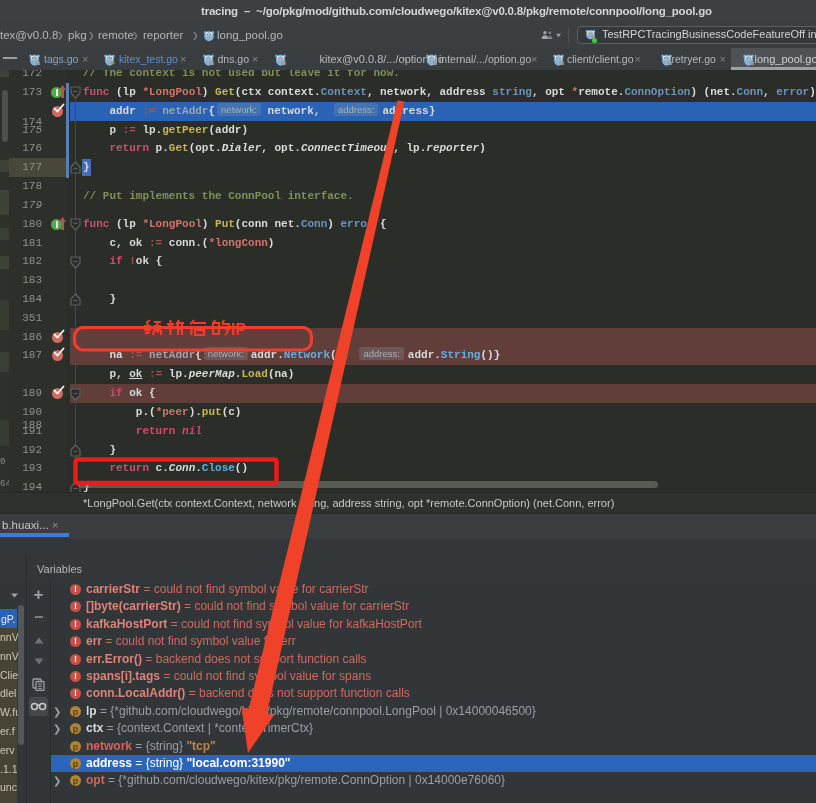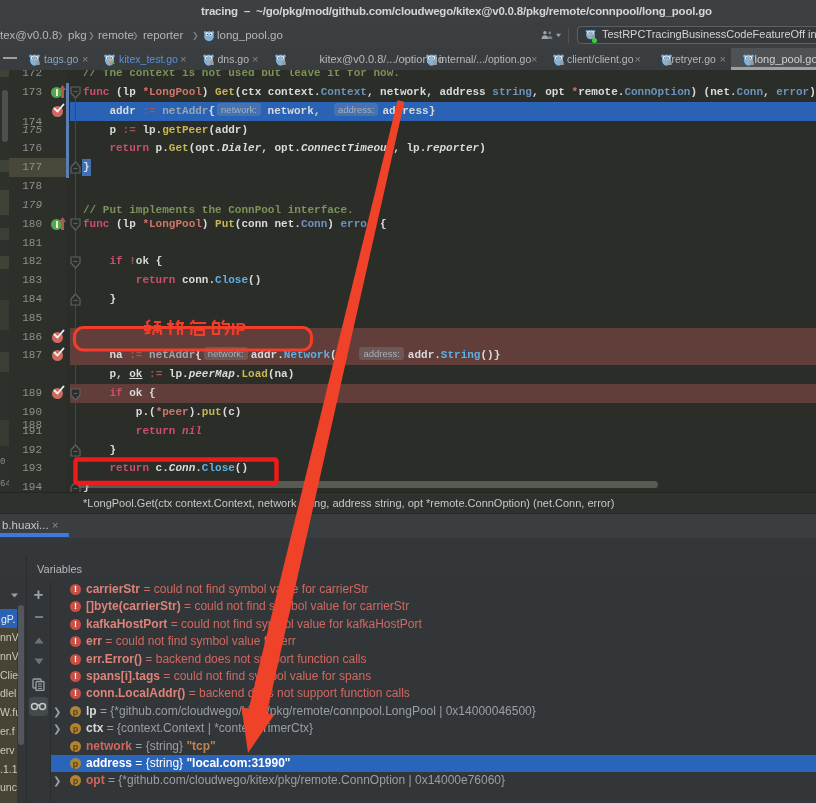--- a/index.html
+++ b/index.html
@@ -246,40 +246,40 @@
 <div class="abs lnum" style="top:50.5px;font-style:italic;">175</div>
 <div class="abs lnum" style="top:69.3px;">176</div>
 <div class="abs lnum" style="top:88.1px;">177</div>
 <div class="abs lnum" style="top:107.0px;">178</div>
 <div class="abs lnum" style="top:125.8px;font-style:italic;">179</div>
 <div class="abs lnum" style="top:144.6px;">180</div>
 <div class="abs lnum" style="top:163.5px;">181</div>
 <div class="abs lnum" style="top:182.3px;">182</div>
 <div class="abs lnum" style="top:201.1px;">183</div>
 <div class="abs lnum" style="top:220.0px;">184</div>
-<div class="abs lnum" style="top:238.8px;">185</div>
+<div class="abs lnum" style="top:238.8px;">351</div>
 <div class="abs lnum" style="top:257.6px;">186</div>
 <div class="abs lnum" style="top:276.4px;">187</div>
 <div class="abs lnum" style="top:298px;margin-top:48px;">188</div>
 <div class="abs lnum" style="top:314.1px;">189</div>
 <div class="abs lnum" style="top:332.9px;">190</div>
 <div class="abs lnum" style="top:351.8px;">191</div>
 <div class="abs lnum" style="top:370.6px;">192</div>
 <div class="abs lnum" style="top:389.4px;">193</div>
 <div class="abs lnum" style="top:408.3px;">194</div>
 <div class="abs codeline" style="top:-6.0px;"><span class="cm">// The context is not used but leave it for now.</span></div>
 <div class="abs codeline" style="top:12.8px;"><span class="kw">func</span> (lp <span class="ptr">*LongPool</span>) <span class="fn">Get</span>(ctx context.<span class="ty">Context</span>, network, address <span class="ty">string</span>, opt <span class="ptr">*</span>remote.<span class="ty">ConnOption</span>) (net.<span class="ty">Conn</span>, <span class="ty">error</span>) {</div>
 <div class="abs codeline" style="top:31.7px;">    addr <span class="op">:=</span> <span class="st">netAddr</span>{<span class="chip" style="margin-left:2px;">network:</span> network, <span class="chip" style="margin-left:7px;margin-right:4px;">address:</span>address}</div>
 <div class="abs codeline" style="top:50.5px;">    p <span class="op">:=</span> lp.<span class="fn">getPeer</span>(addr)</div>
 <div class="abs codeline" style="top:69.3px;">    <span class="kw">return</span> p.<span class="fn">Get</span>(opt.<span class="fld">Dialer</span>, opt.<span class="fld">ConnectTimeout</span>, lp.<span class="fld">reporter</span>)</div>
 <div class="abs codeline" style="top:88.1px;">}</div>
-<div class="abs codeline" style="top:131px;"><span class="cm">// Put implements the ConnPool interface.</span></div>
+<div class="abs codeline" style="top:117px;"><span class="cm">// Put implements the ConnPool interface.</span></div>
 <div class="abs codeline" style="top:144.6px;"><span class="kw">func</span> (lp <span class="ptr">*LongPool</span>) <span class="fn">Put</span>(conn net.<span class="ty">Conn</span>) <span class="ty">error</span> {</div>
+<div class="abs codeline" style="top:163.5px;">    c, ok <span class="op">:=</span> conn.(<span class="ptr">*longConn</span>)</div>
 <div class="abs codeline" style="top:182.3px;">    <span class="kw">if</span> <span class="op">!</span>ok {</div>
-<div class="abs codeline" style="top:201.1px;">        <span class="kw">return</span> conn.<span class="im">Close</span>()</div>
 <div class="abs codeline" style="top:220.0px;">    }</div>
 <div class="abs codeline" style="top:276.4px;">    na <span class="op">:=</span> <span class="st">netAddr</span>{<span class="chip" style="margin-left:2px;margin-right:3px;">network:</span>addr.<span class="im">Network</span>(), <span class="chip" style="margin-left:3px;margin-right:4px;">address:</span>addr.<span class="im">String</span>()}</div>
 <div class="abs codeline" style="top:295.3px;">    p, <span style="text-decoration:underline;">ok</span> <span class="op">:=</span> lp.<span class="fld">peerMap</span>.<span class="fn">Load</span>(na)</div>
 <div class="abs codeline" style="top:314.1px;">    <span class="kw">if</span> ok {</div>
 <div class="abs codeline" style="top:332.9px;">        p.(<span class="ptr">*peer</span>).<span class="fn">put</span>(c)</div>
 <div class="abs codeline" style="top:351.8px;">        <span class="kw">return</span> <span class="kw fld">nil</span></div>
 <div class="abs codeline" style="top:370.6px;">    }</div>
 <div class="abs codeline" style="top:389.4px;">    <span class="kw">return</span> c.<span class="fld">Conn</span>.<span class="im">Close</span>()</div>
 <div class="abs codeline" style="top:408.3px;">}</div>
 <div class="abs" style="left:51px;top:16.8px;width:11px;height:11px;border-radius:6px;background:#57a64a;"></div>

